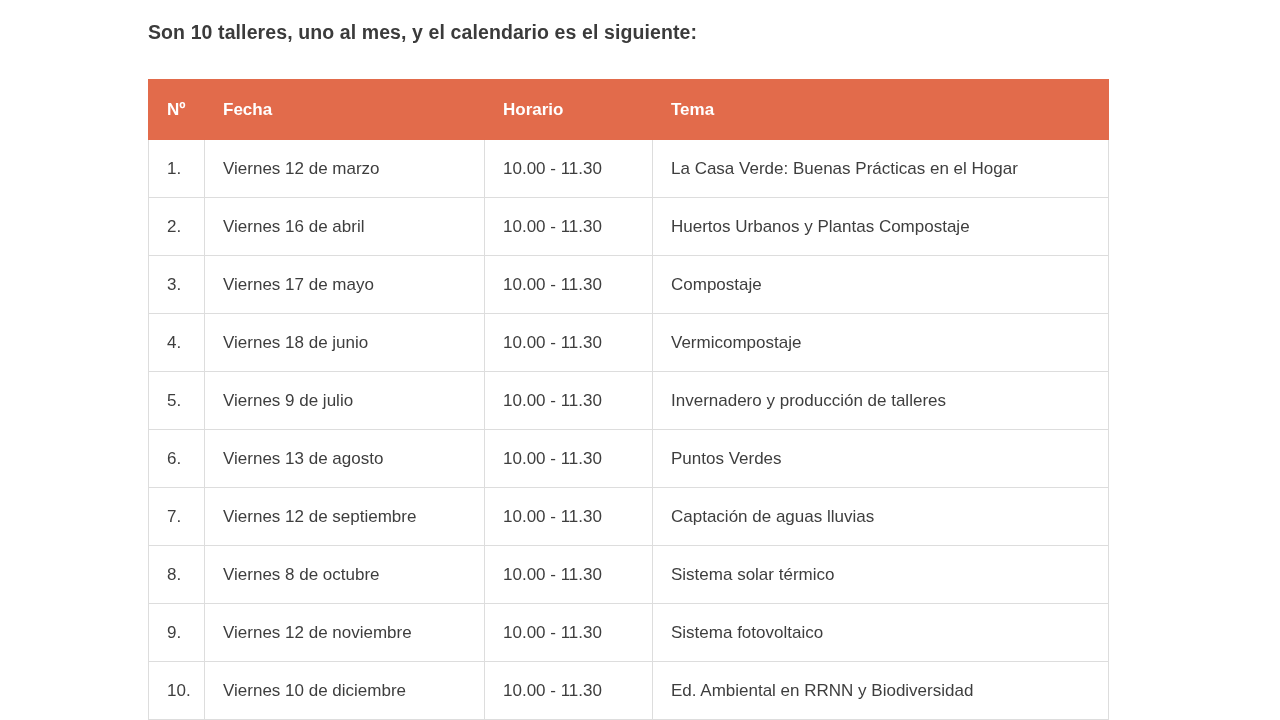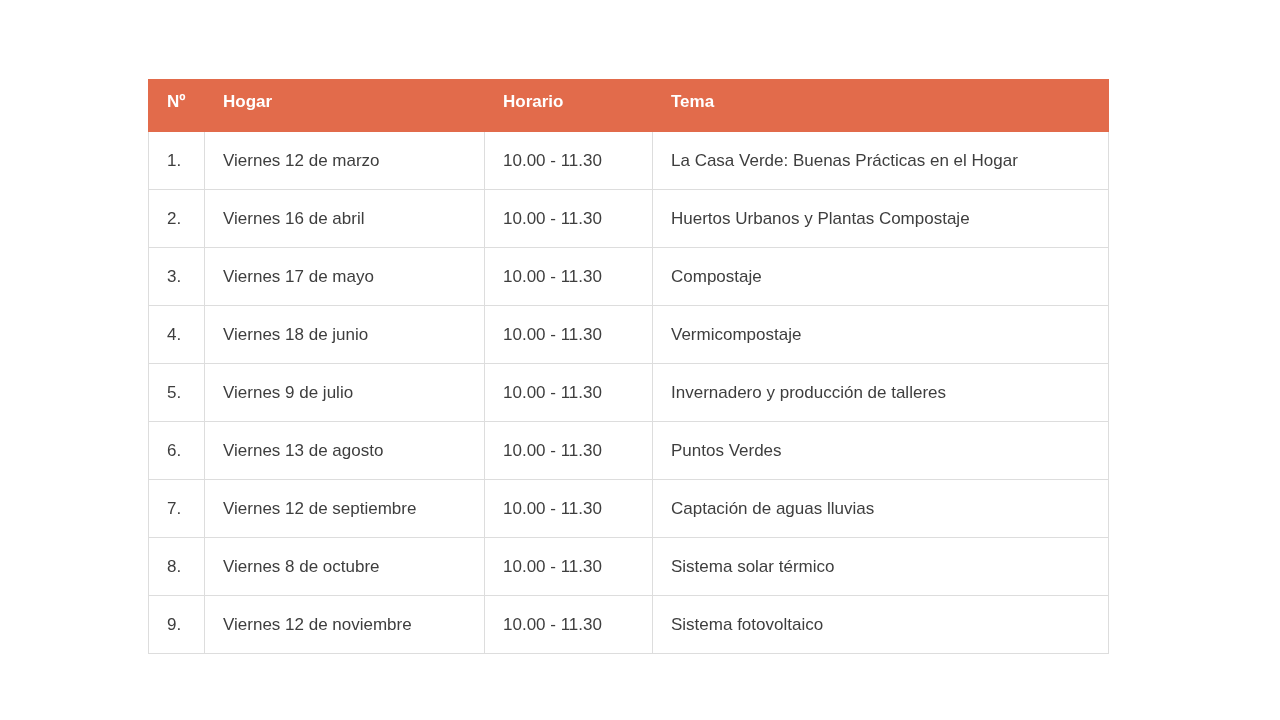--- a/index.html
+++ b/index.html
@@ -36,21 +36,21 @@
     border-collapse: collapse;
     width: 960px;
     table-layout: fixed;
   }
   table.calendar thead th {
     background: #e26b4b;
     color: #ffffff;
     font-size: 17px;
     font-weight: bold;
     text-align: left;
-    padding: 8px 0 16px 18px;
+    padding: 16px 0 16px 18px;
     border: 1px solid #e26b4b;
     height: 27px;
     vertical-align: middle;
   }
   table.calendar tbody td {
     border: 1px solid #dddddd;
     font-size: 17px;
     color: #3e3e3e;
     padding: 15px 0 15px 18px;
     height: 27px;
@@ -61,33 +61,34 @@
   col.c-fecha { width: 280px; }
   col.c-hora  { width: 168px; }
   col.c-tema  { width: 456px; }
   .num-cell { color: #3e3e3e; }
 </style>
 </head>
 <body>
 
 <div class="page">
 
+  <div class="heading">Son 10 talleres, uno al mes, y el calendario es el siguiente:</div>
 
   <div class="table-wrap">
     <table class="calendar">
       <colgroup>
         <col class="c-num">
         <col class="c-fecha">
         <col class="c-hora">
         <col class="c-tema">
       </colgroup>
       <thead>
         <tr>
           <th>Nº</th>
-          <th>Hogar</th>
+          <th>Fecha</th>
           <th>Horario</th>
           <th>Tema</th>
         </tr>
       </thead>
       <tbody>
         <tr>
           <td class="num-cell">1.</td>
           <td>Viernes 12 de marzo</td>
           <td>10.00 - 11.30</td>
           <td>La Casa Verde: Buenas Prácticas en el Hogar</td>
@@ -133,17 +134,23 @@
           <td>Viernes 8 de octubre</td>
           <td>10.00 - 11.30</td>
           <td>Sistema solar térmico</td>
         </tr>
         <tr>
           <td class="num-cell">9.</td>
           <td>Viernes 12 de noviembre</td>
           <td>10.00 - 11.30</td>
           <td>Sistema fotovoltaico</td>
         </tr>
+        <tr>
+          <td class="num-cell">10.</td>
+          <td>Viernes 10 de diciembre</td>
+          <td>10.00 - 11.30</td>
+          <td>Ed. Ambiental en RRNN y Biodiversidad</td>
+        </tr>
       </tbody>
     </table>
   </div>
 
 </div>
 
 </body></html>

